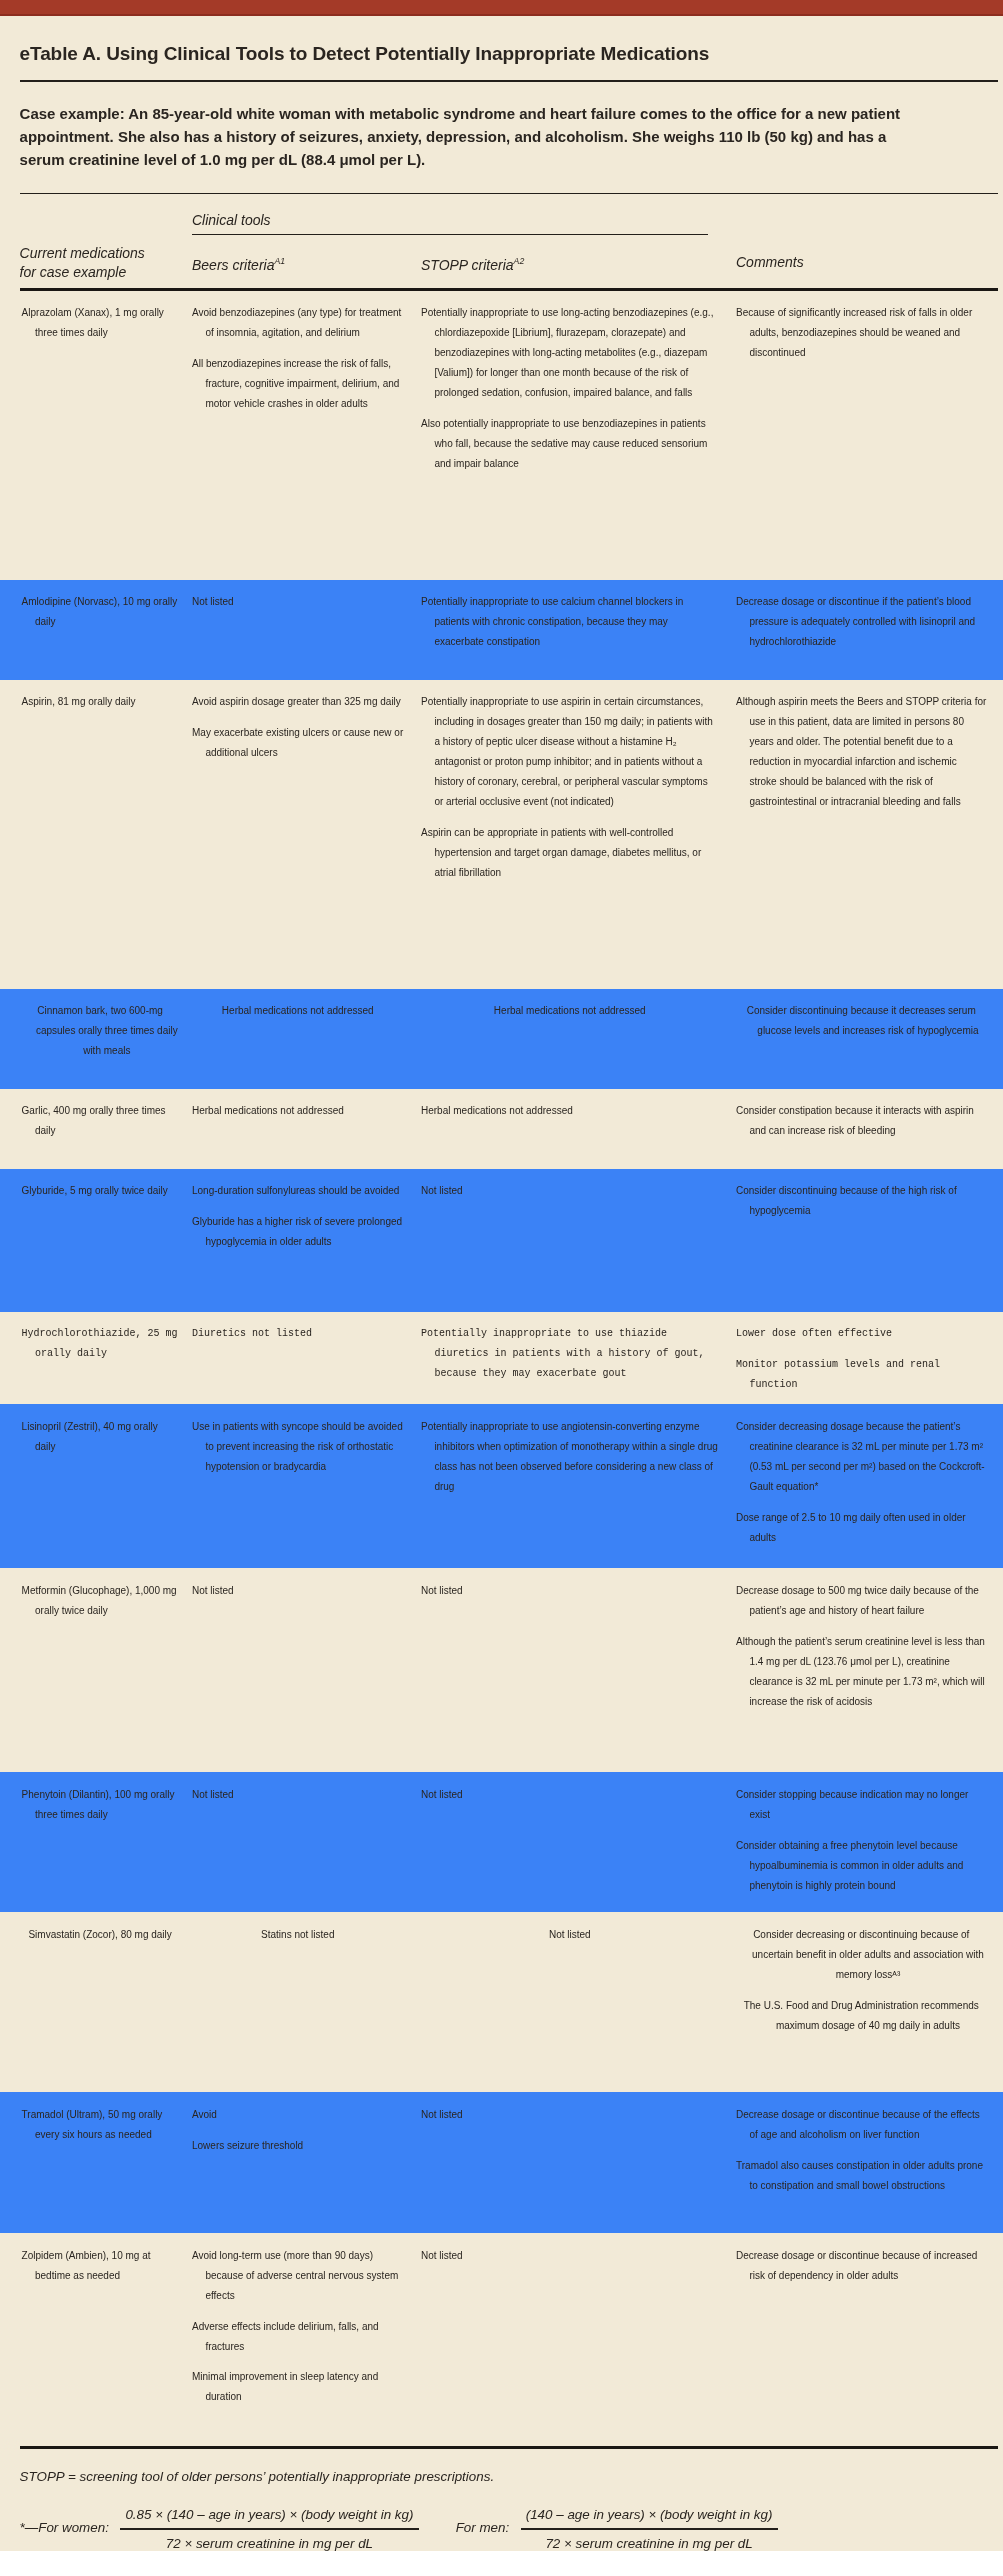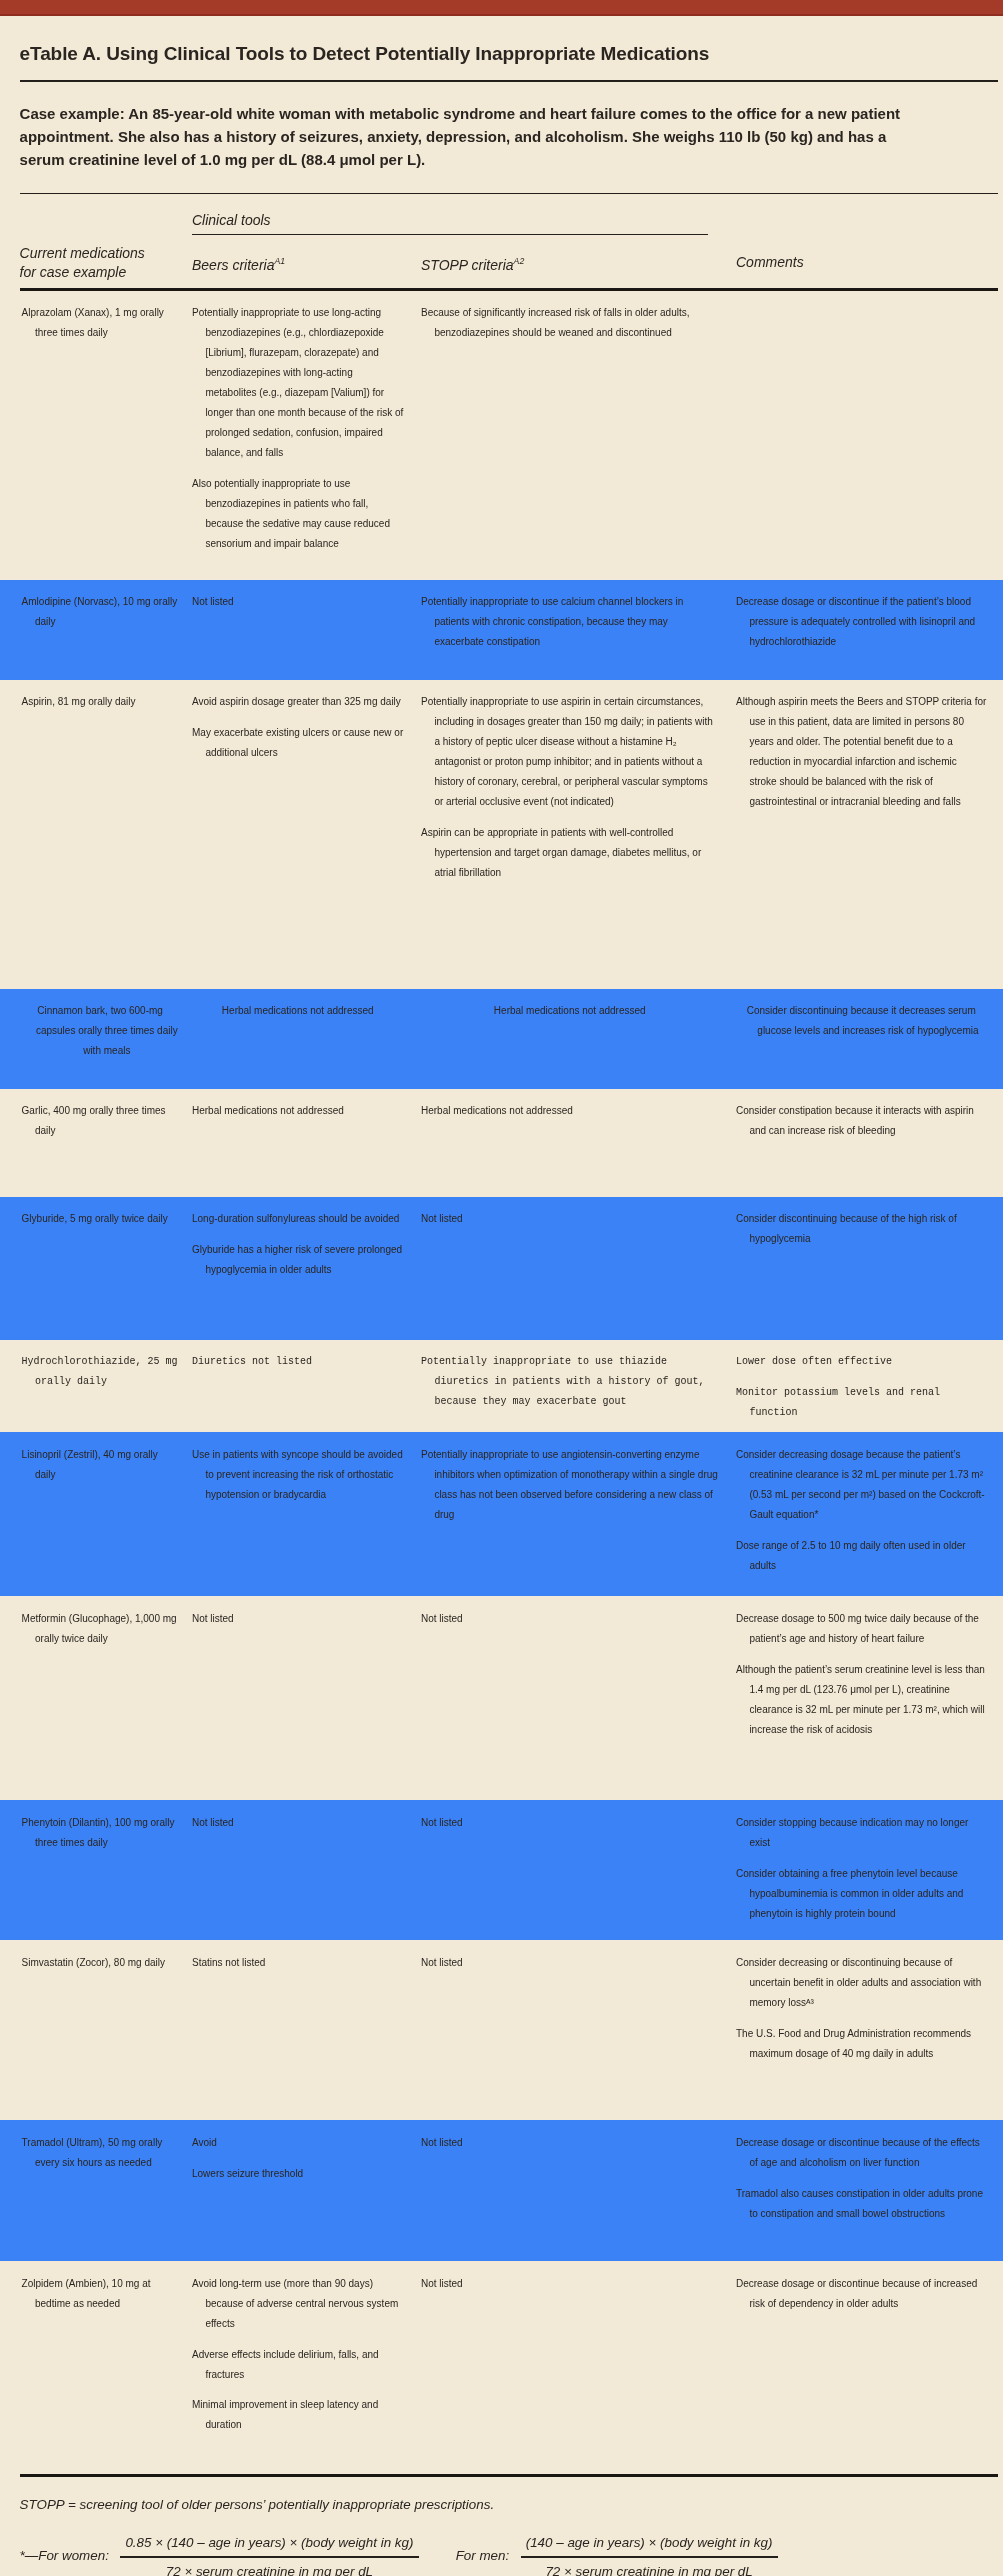--- a/index.html
+++ b/index.html
@@ -96,20 +96,24 @@
   </div>
 </div>
 
 <div class="rule-heavy"></div>
 
 <div id="tbody">
     <div class="grid trow" style="min-height: 289px;">
       <div class="cell c1">
         <p>Alprazolam (Xanax), 1 mg orally three times daily</p>
       </div>
+      <div class="cell c2">
+        <p>Avoid benzodiazepines (any type) for treatment of insomnia, agitation, and delirium</p>
+        <p>All benzodiazepines increase the risk of falls, fracture, cognitive impairment, delirium, and motor vehicle crashes in older adults</p>
+      </div>
       <div class="cell c3">
         <p>Potentially inappropriate to use long-acting benzodiazepines (e.g., chlordiazepoxide [Librium], flurazepam, clorazepate) and benzodiazepines with long-acting metabolites (e.g., diazepam [Valium]) for longer than one month because of the risk of prolonged sedation, confusion, impaired balance, and falls</p>
         <p>Also potentially inappropriate to use benzodiazepines in patients who fall, because the sedative may cause reduced sensorium and impair balance</p>
       </div>
       <div class="cell c4">
         <p>Because of significantly increased risk of falls in older adults, benzodiazepines should be weaned and discontinued</p>
       </div>
     </div>
     <div class="grid trow white" style="min-height: 100px;">
       <div class="cell c1">
@@ -162,21 +166,21 @@
       <div class="cell c2">
         <p>Herbal medications not addressed</p>
       </div>
       <div class="cell c3">
         <p>Herbal medications not addressed</p>
       </div>
       <div class="cell c4">
         <p>Consider constipation because it interacts with aspirin and can increase risk of bleeding</p>
       </div>
     </div>
-    <div class="grid trow white" style="min-height: 143px; margin-top: 28px;">
+    <div class="grid trow white" style="min-height: 143px;">
       <div class="cell c1">
         <p>Glyburide, 5 mg orally twice daily</p>
       </div>
       <div class="cell c2">
         <p>Long-duration sulfonylureas should be avoided</p>
         <p>Glyburide has a higher risk of severe prolonged hypoglycemia in older adults</p>
       </div>
       <div class="cell c3">
         <p>Not listed</p>
       </div>
@@ -237,21 +241,21 @@
         <p>Not listed</p>
       </div>
       <div class="cell c3">
         <p>Not listed</p>
       </div>
       <div class="cell c4">
         <p>Consider stopping because indication may no longer exist</p>
         <p>Consider obtaining a free phenytoin level because hypoalbuminemia is common in older adults and phenytoin is highly protein bound</p>
       </div>
     </div>
-    <div class="grid trow" style="min-height: 180px;">
+    <div class="grid trow" style="min-height: 180px; text-align: center;">
       <div class="cell c1">
         <p>Simvastatin (Zocor), 80 mg daily</p>
       </div>
       <div class="cell c2">
         <p>Statins not listed</p>
       </div>
       <div class="cell c3">
         <p>Not listed</p>
       </div>
       <div class="cell c4">

